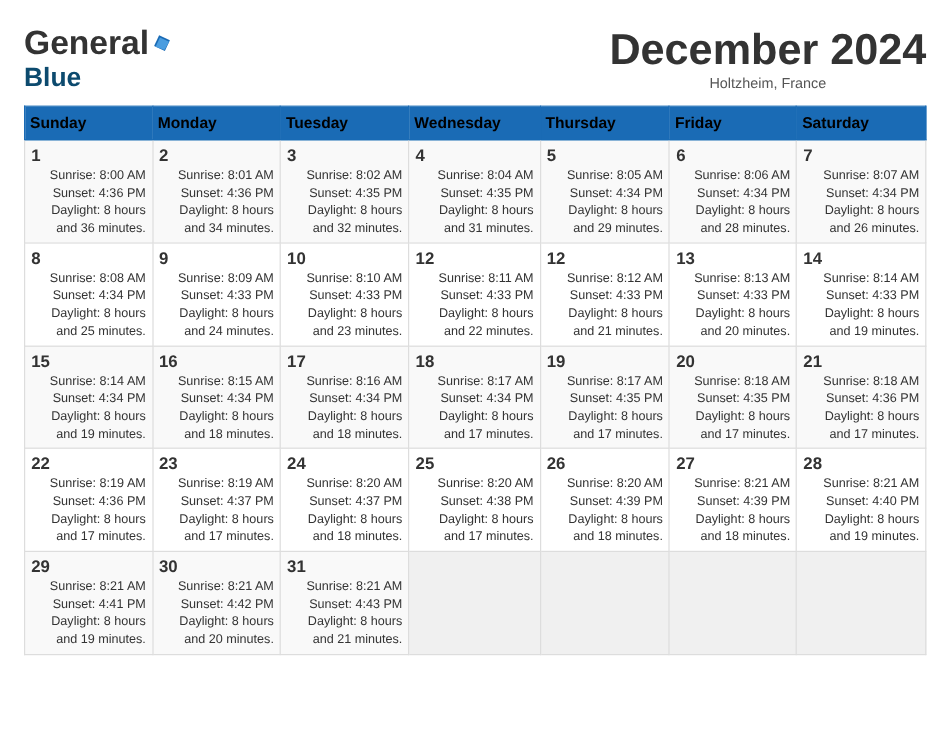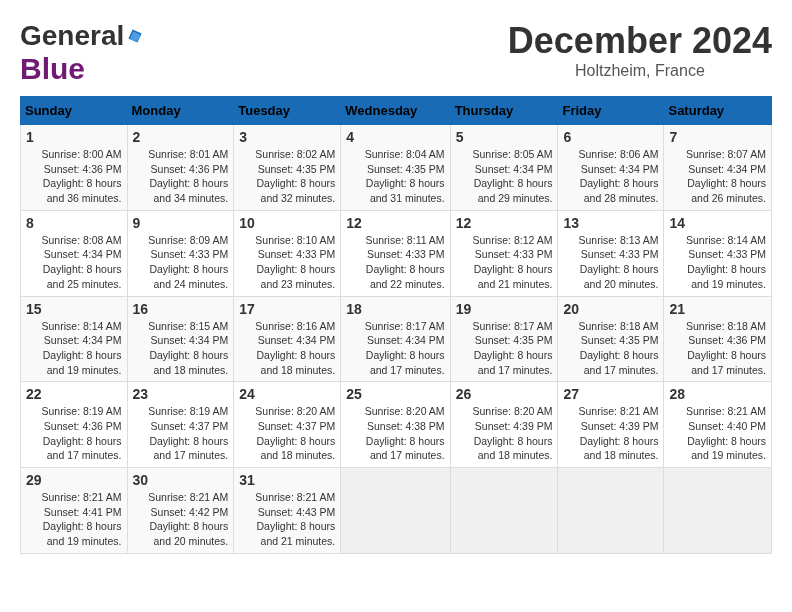--- a/index.html
+++ b/index.html
@@ -24,39 +24,39 @@
     .logo-text {
       display: flex;
       align-items: center;
     }
     .logo-general {
       font-size: 28px;
       font-weight: bold;
       color: #333;
     }
     .logo-blue {
-      font-size: 30px;
-      font-weight: bold;
-      color: #701a75;
+      font-size: 22px;
+      font-weight: bold;
+      color: #0c4a6e;
     }
     .logo-icon {
       width: 18px;
       height: 18px;
       margin-left: 2px;
     }
     .title-area {
       text-align: center;
     }
     .month-title {
       font-size: 36px;
       font-weight: bold;
       color: #333;
     }
     .location-title {
-      font-size: 16px;
+      font-size: 12px;
       color: #555;
     }
     .calendar-container {
       padding: 5px 10px 10px 10px;
     }
     table {
       width: 100%;
       border-collapse: collapse;
       font-size: 11px;
     }

